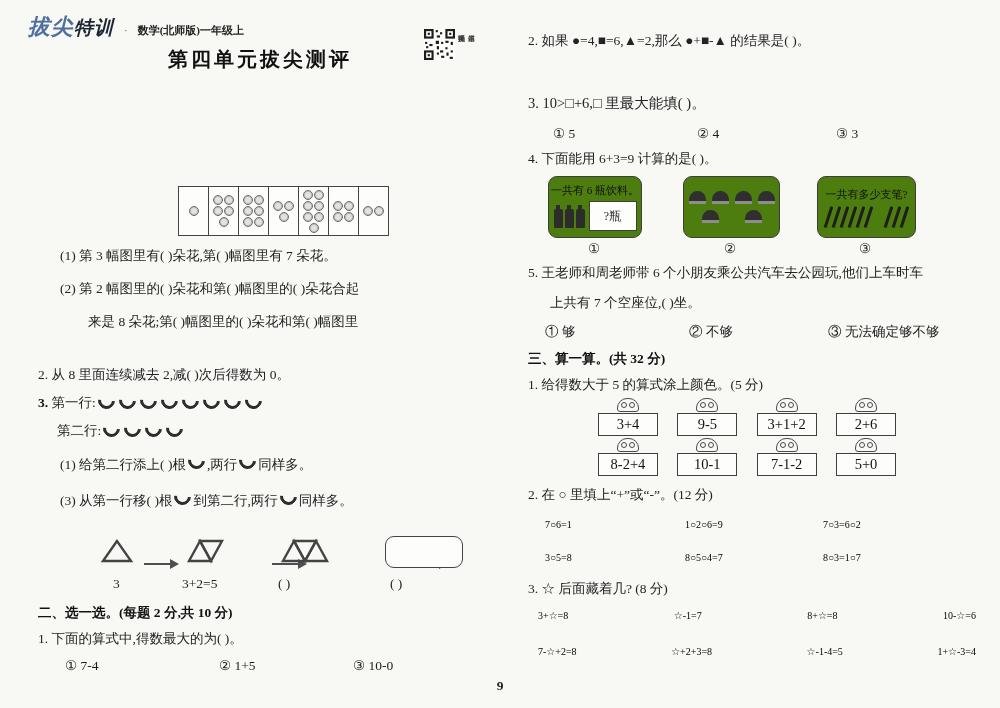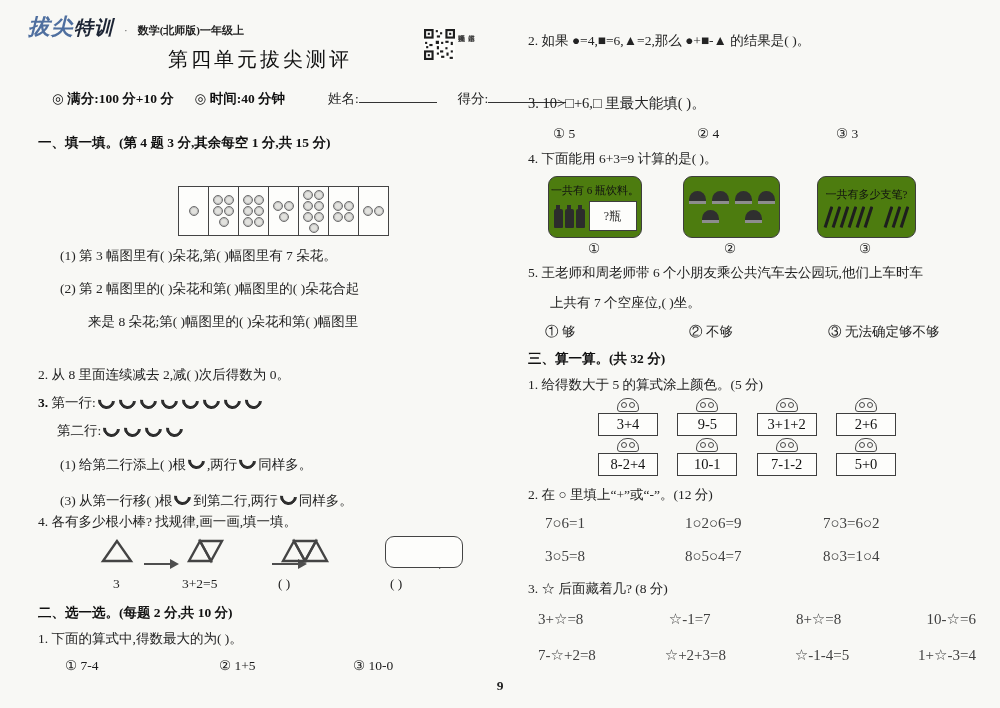--- a/index.html
+++ b/index.html
@@ -1,21 +1,21 @@
 <!DOCTYPE html>
 <html><head>
 <meta charset="utf-8">
 <style>
   html,body{margin:0;padding:0;}
   body{width:1000px;height:708px;background:#e8e8e6;font-family:"Liberation Serif","DejaVu Serif",serif;}
   .page{position:relative;width:1000px;height:708px;background:#f8f8f5;color:#222;overflow:hidden;}
   .abs{position:absolute;white-space:nowrap;}
   .t{font-size:13.5px;color:#232323;}
   .bold{font-weight:bold;color:#111;}
-  .title{font-size:20px;font-weight:normal;text-align:center;letter-spacing:3px;color:#111;}
+  .title{font-size:20px;font-weight:bold;text-align:center;letter-spacing:3px;color:#111;}
   .edition{font-size:11px;font-weight:bold;color:#222;}
   .logo1{color:#4f6f9f;font-weight:bold;font-style:italic;font-size:22px;letter-spacing:1px;}
   .logo2{color:#1d2535;font-weight:900;font-style:italic;font-size:19px;letter-spacing:1px;}
   .sep{color:#555;font-size:11px;margin:0 6px;}
   .uline{display:inline-block;width:78px;border-bottom:1.2px solid #333;height:12px;}
   .vtext{writing-mode:vertical-rl;text-orientation:upright;font-size:7px;line-height:8px;color:#333;letter-spacing:0;}
   .qrwrap{display:flex;gap:2px;}
   
   .ftable{display:flex;border:1.6px solid #444;background:#fdfdfb;}
   .fcell{width:27px;height:46px;border-right:1.4px solid #444;display:flex;flex-wrap:wrap;align-content:center;justify-content:center;gap:1px;padding:1px;}
@@ -34,21 +34,21 @@
   .mushroom::before{left:3px;} .mushroom::after{right:3px;}
   .exprbox{border:1.6px solid #3f3f3f;background:#fdfdfb;min-width:44px;padding:0 7px;height:21px;line-height:21px;text-align:center;font-size:14.5px;color:#111;}
   .mcell{display:flex;flex-direction:column;align-items:center;}
   .mrow{display:flex;justify-content:space-between;}
   .arrow{position:relative;width:32px;height:0;border-top:2.6px solid #4e4e4e;display:inline-block;}
   .arrow::after{content:"";position:absolute;right:-3px;top:-6.5px;width:0;height:0;border-left:9px solid #4e4e4e;border-top:5px solid transparent;border-bottom:5px solid transparent;}
   .rbox{width:76px;height:30px;border:1.6px solid #444;border-radius:9px;background:#fdfdfb;}
   .picbox{position:absolute;border:1.6px solid #3d3d3d;border-radius:9px;background:#4d7c0f;display:flex;flex-direction:column;align-items:center;justify-content:center;}
   .piccap{font-size:11px;color:#111;white-space:nowrap;}
   .drinkbox{border:1.5px solid #3d3d3d;width:46px;height:28px;display:flex;align-items:center;justify-content:center;font-size:12px;background:#fdfdfb;margin-left:4px;}
-  .eq{font-size:15px;color:#404040;}
+  .eq{font-size:10px;color:#000000;}
   .opt{display:inline-block;font-size:13.5px;color:#1c1c1c;}
   svg{display:block;}
 </style>
 </head>
 <body>
 
 <div class="page">
 
   
   <div class="abs" style="left:28px;top:12px;">
@@ -90,32 +90,22 @@
           <rect x="21" y="22" width="2" height="3"></rect>
           <rect x="25" y="20" width="2" height="2"></rect>
           <rect x="24" y="26" width="3" height="2"></rect>
       </g>
     </svg>
     <span class="vtext">讲师视频</span>
     <span class="vtext">错题本</span>
   </div>
 
   
-  <div class="abs t" style="left:52px;top:90px;">
-    <span class="bold">◎ 满分:100 分+10 分</span>
-    <span style="display:inline-block;width:14px;"></span>
-    <span class="bold">◎ 时间:40 分钟</span>
-    <span style="display:inline-block;width:36px;"></span>
-    <span>姓名:</span><span class="uline"></span>
-    <span style="display:inline-block;width:14px;"></span>
-    <span>得分:</span><span class="uline"></span>
-  </div>
-
-  
-  <div class="abs t bold" style="left:38px;top:134px;">一、填一填。(第 4 题 3 分,其余每空 1 分,共 15 分)</div>
+
+  
 
   <div class="abs ftable" style="left:178px;top:186px;">
     <div class="fcell">
         <span class="icon flower"></span>
       </div>
     <div class="fcell">
         <span class="icon flower"></span>
         <span class="icon flower"></span>
         <span class="icon flower"></span>
         <span class="icon flower"></span>
@@ -181,21 +171,20 @@
         <span class="icon banana"></span>
       </span>
   </div>
   <div class="abs t" style="left:60px;top:452px;">
     <span>(1) 给第二行添上(      )根</span><span class="icon banana"></span><span>,两行</span><span class="icon banana"></span><span>同样多。</span>
   </div>
   <div class="abs t" style="left:60px;top:488px;">
     <span>(3) 从第一行移(      )根</span><span class="icon banana"></span><span>到第二行,两行</span><span class="icon banana"></span><span>同样多。</span>
   </div>
 
-  <div class="abs t" style="left:38px;top:513px;">4. 各有多少根小棒? 找规律,画一画,填一填。</div>
 
   
   <div class="abs" style="left:100px;top:538px;">
     <svg width="34" height="26" viewBox="0 0 34 26">
         <polygon points="17,3 3,23 31,23" fill="none" stroke="#444" stroke-width="2.4"></polygon>
       </svg>
   </div>
   <span class="abs arrow" style="left:144px;top:551px;"></span>
   <div class="abs" style="left:186px;top:538px;">
     <svg width="40" height="26" viewBox="0 0 40 26">
@@ -337,21 +326,21 @@
 
   <div class="abs t" style="left:528px;top:486px;">2. 在 ○ 里填上“+”或“-”。(12 分)</div>
   <div class="abs" style="left:545px;top:514px;">
     <span class="eq" style="display:inline-block;width:136px;">7○6=1</span>
     <span class="eq" style="display:inline-block;width:134px;">1○2○6=9</span>
     <span class="eq">7○3=6○2</span>
   </div>
   <div class="abs" style="left:545px;top:547px;">
     <span class="eq" style="display:inline-block;width:136px;">3○5=8</span>
     <span class="eq" style="display:inline-block;width:134px;">8○5○4=7</span>
-    <span class="eq">8○3=1○4</span>
+    <span class="eq">8○3=1○7</span>
   </div>
 
   <div class="abs t" style="left:528px;top:580px;">3. ☆ 后面藏着几? (8 分)</div>
   <div class="abs" style="left:538px;top:610px;width:438px;display:flex;justify-content:space-between;">
     <span class="eq">3+☆=8</span>
     <span class="eq">☆-1=7</span>
     <span class="eq">8+☆=8</span>
     <span class="eq">10-☆=6</span>
   </div>
   <div class="abs" style="left:538px;top:646px;width:438px;display:flex;justify-content:space-between;gap:46px;">

